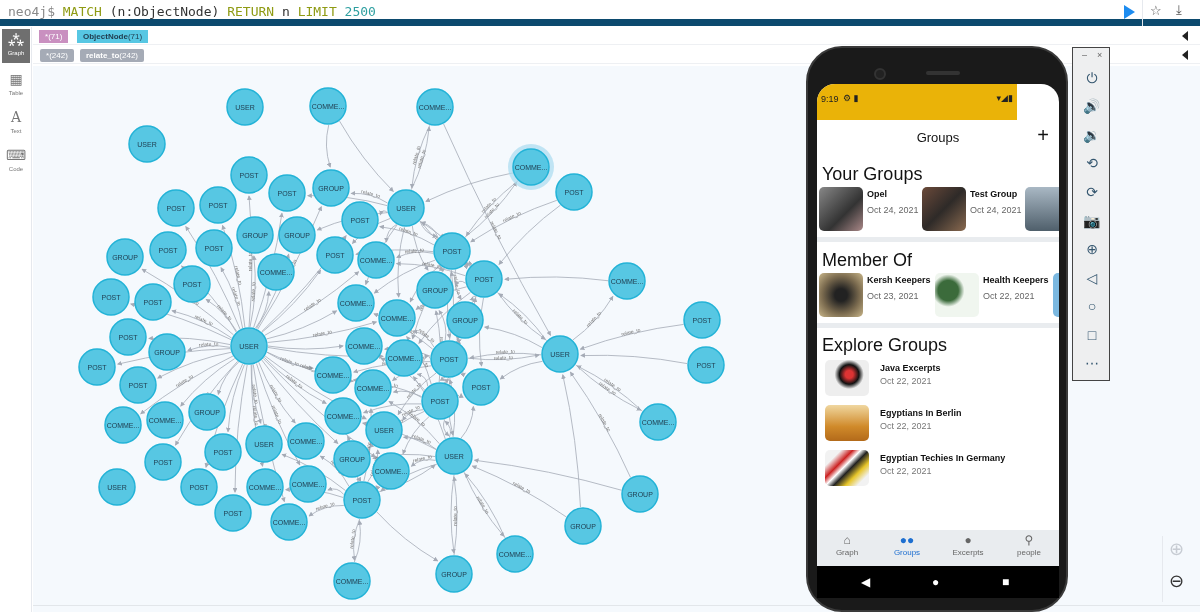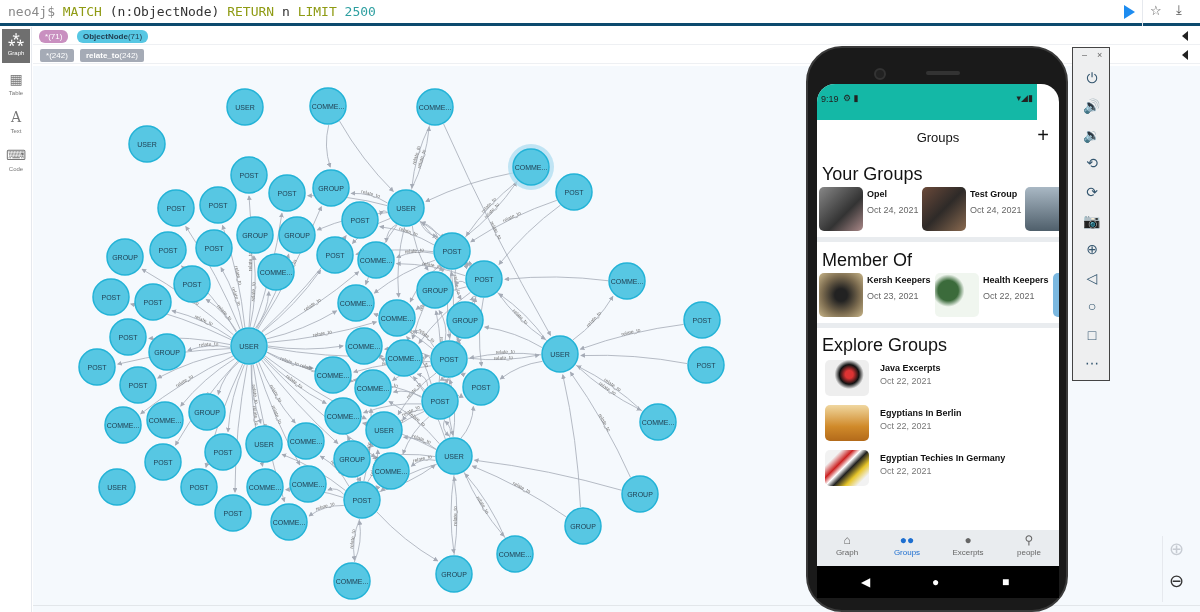--- a/index.html
+++ b/index.html
@@ -1,46 +1,46 @@
 <!DOCTYPE html>
 <html><head>
 <meta charset="utf-8">
 <style>
 *{box-sizing:border-box;margin:0;padding:0}
 html,body{width:1200px;height:612px;overflow:hidden;background:#fff;font-family:"Liberation Sans",sans-serif}
 #app{position:relative;width:1200px;height:612px;background:#fff}
-.editor{position:absolute;left:0;top:0;width:1200px;height:26px;background:#fff;border-bottom:3px solid #0c4a6e}
+.editor{position:absolute;left:0;top:0;width:1200px;height:26px;background:#fff;border-bottom:7px solid #0c4a6e}
 .editor .cmd{position:absolute;left:8px;top:4px;font-family:"DejaVu Sans Mono",monospace;font-size:13px;color:#8a8a8a;white-space:pre}
 .kw{color:#8f9b14}.num{color:#2e9fa0}.id{color:#333}
 .run-btn{position:absolute;left:1124px;top:5px;width:0;height:0;border-top:7px solid transparent;border-bottom:7px solid transparent;border-left:11px solid #1d8cf0;cursor:pointer}
 .star-btn{position:absolute;left:1150px;top:3px;font-size:13px;color:#555;cursor:pointer}
 .dl-btn{position:absolute;left:1176px;top:2px;font-size:13px;color:#555;cursor:pointer}
 .editor-border{position:absolute;left:1142px;top:0;width:1px;height:26px;background:#e6e9ee}
 .leftnav{position:absolute;left:0;top:27px;width:32px;height:585px;background:#fff;border-right:1px solid #e6e9ee}
 .navbtn{position:absolute;left:2px;width:28px;height:34px;text-align:center;color:#777;font-size:6px;cursor:pointer}
 .navbtn.active{background:#6f6f6f;color:#fff}
 .navbtn .ic{display:block;font-size:14px;line-height:20px;height:20px}
 .navbtn .lb{display:block;font-size:6px;line-height:8px}
 .legend{position:absolute;left:33px;top:27px;width:1167px;height:38px;background:#fff}
 .legend .row{position:absolute;left:0;height:18px;width:1167px;border-bottom:1px solid #eef0f3}
-.pill{position:absolute;top:3px;height:13px;line-height:13px;font-size:8px;padding:0 6px;border-radius:6px;color:#fff;cursor:pointer}
+.pill{position:absolute;top:3px;height:13px;line-height:13px;font-size:8px;padding:0 6px;border-radius:0;color:#fff;cursor:pointer}
 .pill b{font-weight:bold}
 .pill.gray{border-radius:2px;background:#a5abb6}
 .caret{position:absolute;right:12px;top:4px;width:0;height:0;border-top:5px solid transparent;border-bottom:5px solid transparent;border-right:6px solid #222;cursor:pointer}
 .canvas{position:absolute;left:33px;top:66px;width:1167px;height:540px;background:#f5f9fd;overflow:hidden}
 .canvas svg{position:absolute;left:-33px;top:-66px}
 .bottomline{position:absolute;left:33px;top:605px;width:1167px;height:7px;background:#f5f9fd;border-top:1px solid #e2e6ea}
 .zoomctl{position:absolute;left:1162px;top:536px;width:36px;height:66px;border-left:1px solid #e6e9ee;background:#f5f9fd}
 .zoomctl .zi{position:absolute;left:6px;font-size:18px;cursor:pointer}
 
 .phone{position:absolute;left:806px;top:46px;width:262px;height:566px;background:#1a1a1a;border-radius:36px;border:2px solid #3a3a3a}
 .phone .cam{position:absolute;left:66px;top:20px;width:12px;height:12px;border-radius:50%;background:#222;border:2px solid #333}
 .phone .spk{position:absolute;left:118px;top:23px;width:34px;height:4px;border-radius:2px;background:#333}
 .screen{position:absolute;left:9px;top:36px;width:242px;height:514px;background:#fff;border-radius:18px 18px 0 0;overflow:hidden}
-.status{position:absolute;left:0;top:0;width:220px;height:36px;background:#14b8a6;font-size:9px;color:#222}
+.status{position:absolute;left:0;top:0;width:200px;height:36px;background:#eab308;font-size:9px;color:#222}
 .status .time{position:absolute;left:4px;top:10px}
 .status .sicons{position:absolute;left:26px;top:9px;font-size:9px}
 .status .ricons{position:absolute;right:4px;top:9px;font-size:9px}
 .appbar{position:absolute;left:0;top:36px;width:242px;height:34px;background:#fff}
 .appbar .title{position:absolute;left:0;width:242px;top:10px;text-align:center;font-size:13px;color:#111}
 .appbar .plus{position:absolute;right:10px;top:4px;font-size:20px;color:#111;cursor:pointer}
 .sect-title{position:absolute;left:5px;font-size:18px;color:#111}
 .hcard{position:absolute;height:44px;cursor:pointer}
 .hcard .thumb{position:absolute;left:0;top:0;width:44px;height:44px;border-radius:5px}
 .hcard .nm{position:absolute;left:48px;top:2px;font-size:9px;font-weight:bold;color:#111;white-space:nowrap}

